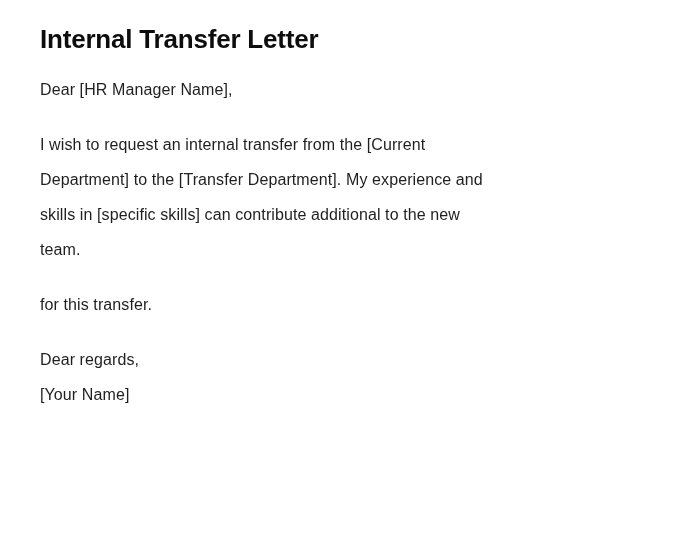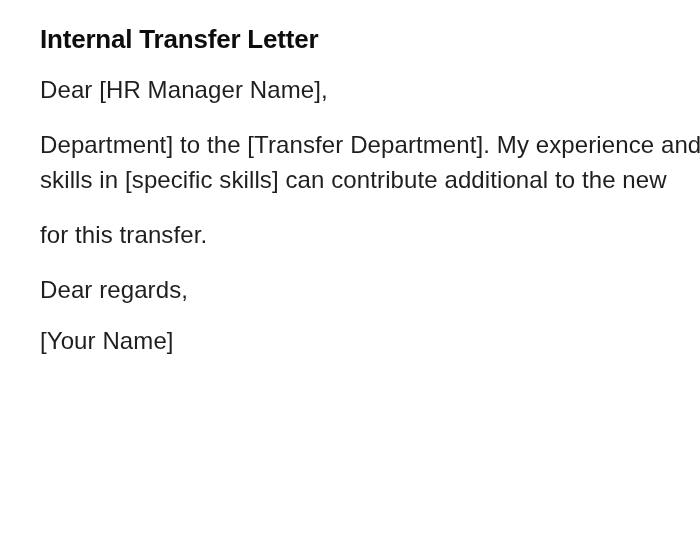--- a/index.html
+++ b/index.html
@@ -26,43 +26,45 @@
     line-height: 34px;
     font-weight: 700;
     letter-spacing: -0.2px;
     color: #0d0d0d;
     white-space: nowrap;
   }
   .block { margin: 0; }
   .greeting   { margin-top: 16px; }
   .paragraph  { margin-top: 20px; }
   .closing    { margin-top: 20px; }
-  .signature  { margin-top: 16px; }
+  .signature  { }
   .line {
-    font-size: 24px;
+    font-size: 16px;
     line-height: 35px;
     color: #1f1f1f;
     white-space: nowrap;
     letter-spacing: 0.1px;
   }
 </style>
 </head>
 <body>
 
 <div class="page">
 
   <h1 class="doc-title">Internal Transfer Letter</h1>
 
   <div class="block greeting">
     <div class="line">Dear [HR Manager Name],</div>
   </div>
 
   <div class="block paragraph">
+    <div class="line">I wish to request an internal transfer from the [Current</div>
     <div class="line">Department] to the [Transfer Department]. My experience and</div>
     <div class="line">skills in [specific skills] can contribute additional to the new</div>
+    <div class="line">team.</div>
   </div>
 
   <div class="block paragraph">
     <div class="line">for this transfer.</div>
   </div>
 
   <div class="block closing">
     <div class="line">Dear regards,</div>
   </div>
 

